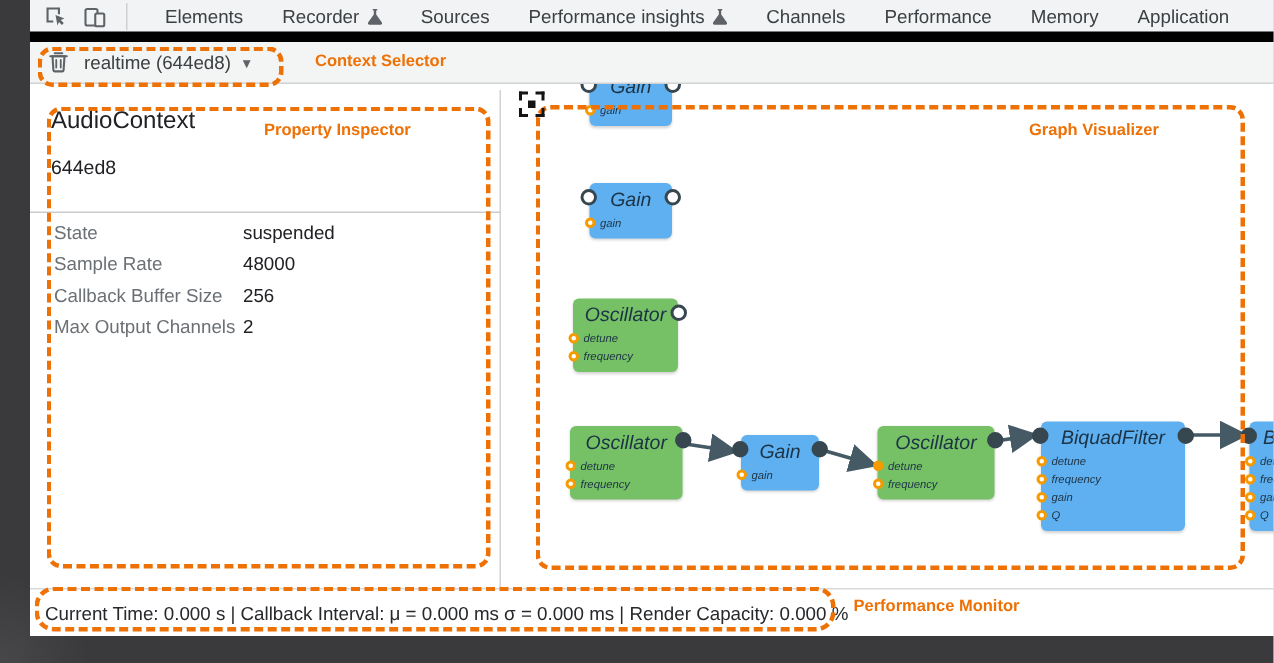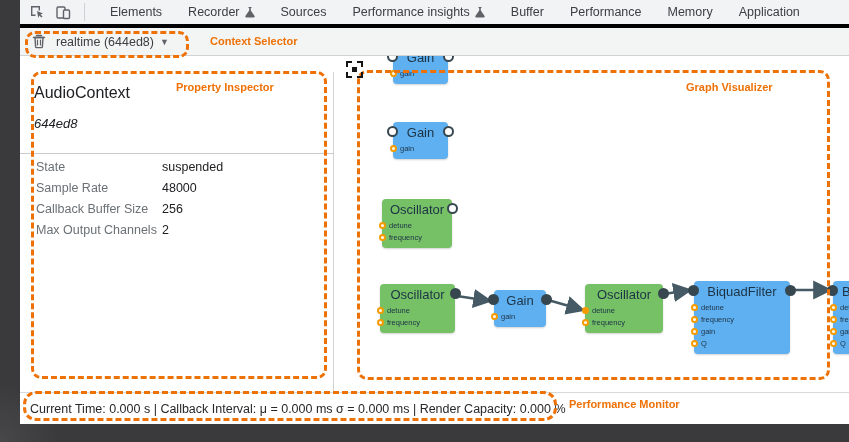--- a/index.html
+++ b/index.html
@@ -11,48 +11,48 @@
   }
   body::after{ 
     content:""; position:absolute; left:0; bottom:0; width:60px; height:60px;
     background:radial-gradient(circle at 0 100%, rgba(255,255,255,.07), transparent 70%);
     pointer-events:none;
   }
   .devtools { position:absolute; left:20px; top:0; width:829px; height:424px; background:#fff; }
 
   
   .tabbar { position:absolute; left:0; top:0; width:829px; height:28px;
-    background:#f1f3f4; border-bottom:4px solid #000000; display:flex; align-items:center; overflow:hidden; }
+    background:#f1f3f4; border-bottom:7px solid #000000; display:flex; align-items:center; overflow:hidden; }
   .tabbar .icons { display:flex; align-items:center; gap:8px; padding:0 8px; }
   .tb-icon { width:18px; height:18px; display:flex; align-items:center; justify-content:center; color:#5f6368; }
   .tb-divider { width:1px; height:18px; background:#cdd1d4; margin:0 4px; }
   .tab { padding:0 13px; height:28px; display:flex; align-items:center; gap:5px;
     font-size:12.5px; color:#3c4043; white-space:nowrap; }
   .flask { color:#5f6368; display:inline-flex; }
 
   
   .toolbar { position:absolute; left:0; top:28px; width:829px; height:28px;
     background:#f3f4f4; border-bottom:1px solid #d0d2d4; display:flex; align-items:center; }
   .trash { margin-left:12px; color:#5f6368; display:flex; }
   .ctx-select { margin-left:10px; font-size:12.5px; color:#3c4043; display:flex; align-items:center; gap:6px; }
   .caret { font-size:9px; color:#5f6368; }
 
   
   .content { position:absolute; left:0; top:56px; width:829px; height:336px; }
-  .leftpane { position:absolute; left:0; top:16px; width:314px; height:336px;
+  .leftpane { position:absolute; left:0; top:4px; width:314px; height:336px;
     background:#fff; border-right:1px solid #d0d2d4; }
   .ctx-title { position:absolute; left:14px; top:12px; font-size:16px; color:#202124; }
-  .ctx-id { position:absolute; left:14px; top:44px; font-size:13px; color:#202124;font-style:italic; }
+  .ctx-id { position:absolute; left:14px; top:44px; font-size:13px; color:#202124; }
   .pane-divider { position:absolute; left:0; top:81px; width:314px; height:1px; background:#c9cccf; }
   .prop-row { position:absolute; left:16px; width:290px; height:18px; font-size:12.5px; }
   .prop-label { position:absolute; left:0; color:#6b7075; }
   .prop-value { position:absolute; left:126px; color:#202124; }
 
   
-  .canvas { position:absolute; left:315px; top:0; width:514px; height:336px; background:#fff; overflow:hidden; }
+  .canvas { position:absolute; left:315px; top:0; width:514px; height:336px; background:#fff; overflow:hidden;font-style:italic; }
   .node { position:absolute; border-radius:4px; padding-bottom:4px; box-shadow:0 1px 2px rgba(0,0,0,.18); }
   .node.green { background:#76c065; }
   .node.blue  { background:#5fb0f0; }
   .node-title { position:relative; height:20px; display:flex; align-items:center; justify-content:center;
     font-size:13px; color:#1c3346; padding:0 8px; white-space:nowrap; }
   .port { position:absolute; width:11px; height:11px; border:2px solid #37474f; border-radius:50%; background:#fff; }
   .port.dark { background:#37474f; }
   .port.in  { left:-6px; top:4px; }
   .port.out { right:-6px; top:4px; }
   .param { display:flex; align-items:center; gap:3px; height:11px; margin:1px 0 1px 0; padding-left:2px;
@@ -113,21 +113,21 @@
       </div>
     <div class="tab">
         <span>Performance insights</span>
         <span class="flask">
           <svg width="10" height="12" viewBox="0 0 10 12">
             <path d="M3.5 1h3v.9l-.7.1v2.6L9.6 10a1 1 0 0 1-.9 1.5H1.3A1 1 0 0 1 .4 10L4.2 4.6V2l-.7-.1z" fill="currentColor"></path>
           </svg>
         </span>
       </div>
     <div class="tab">
-        <span>Buffer</span>
+        <span>Channels</span>
       </div>
     <div class="tab">
         <span>Performance</span>
       </div>
     <div class="tab">
         <span>Memory</span>
       </div>
     <div class="tab">
         <span>Application</span>
       </div>

